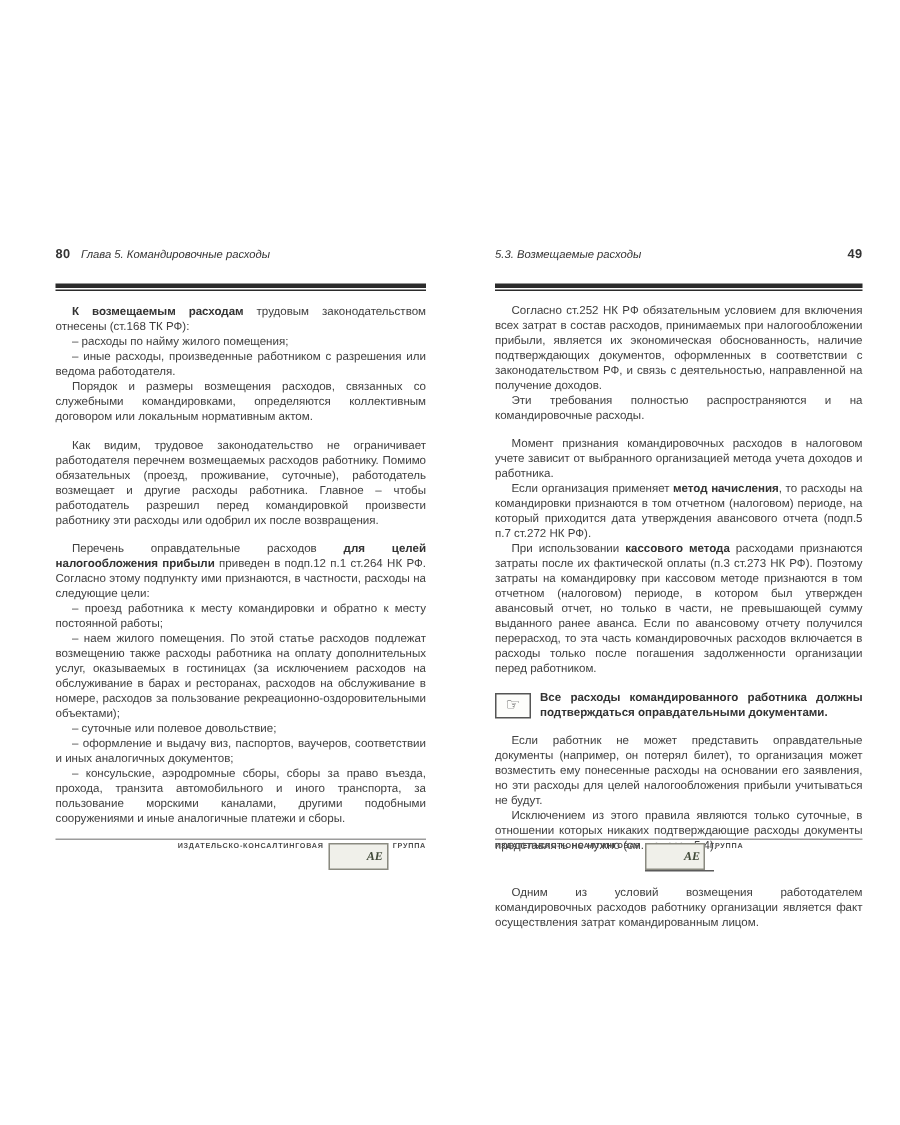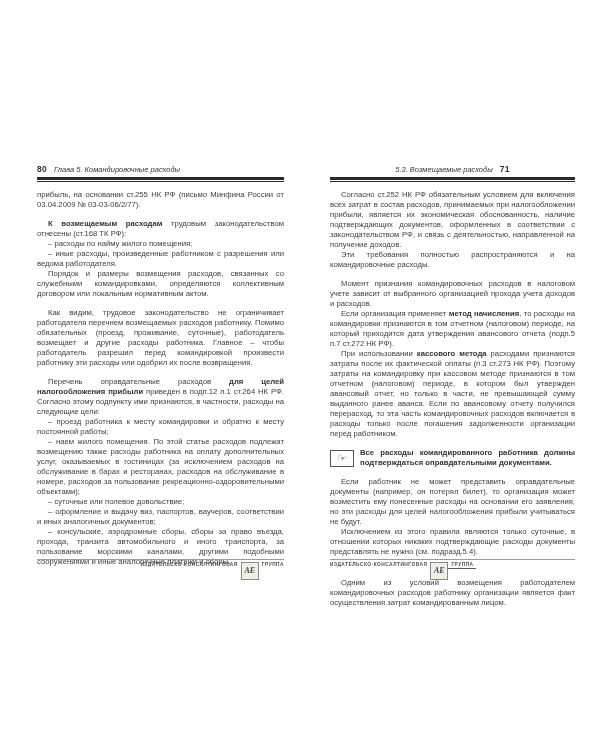--- a/index.html
+++ b/index.html
@@ -3,59 +3,58 @@
 <meta charset="utf-8">
 <style>
   html,body{margin:0;padding:0;background:#ffffff;}
   body{width:600px;height:750px;font-family:"Liberation Sans",sans-serif;}
   .screen{position:relative;width:600px;height:750px;background:#ffffff;overflow:hidden;}
 
   .page{position:absolute;top:165px;height:430px;color:#3f3f3f;}
   .page-left{left:37px;width:247px;}
   .page-right{left:330px;width:245px;}
 
-  .phead{display:flex;align-items:baseline;gap:7px;font-size:7.5px;line-height:9px;color:#333;padding-bottom:3px;}
+  .phead{display:flex;align-items:baseline;gap:7px;font-size:7.5px;line-height:9px;color:#333;padding-bottom:15px;}
   .phead .no{font-weight:bold;font-size:8.5px;letter-spacing:.3px;}
   .phead .tt{font-style:italic;}
-  .phead-right{justify-content:center;}
+  .phead-right{justify-content:space-between;}
   .rule-thick{height:2.5px;background:#2b2b2b;}
   .rule-thin{height:1px;background:#2b2b2b;margin-top:1.5px;}
 
   .pbody{margin-top:8px;font-size:7.7px;line-height:10px;text-align:justify;color:#404040;}
   .pbody .p{text-indent:11px;}
   .pbody .p.noindent{text-indent:0;}
   .pbody .gap{margin-top:9px;}
   .pbody b{font-weight:bold;color:#333;}
 
   .sep{width:46px;height:1px;background:#5a5a5a;margin:11px auto 0 auto;}
 
   .note{display:flex;gap:6px;margin-top:10px;}
   .note-icon{flex:0 0 auto;width:22px;height:15px;border:1px solid #555;display:flex;align-items:center;justify-content:center;font-size:11px;line-height:11px;color:#444;margin-top:2px;background:#fdfdfb;}
   .note-text{font-weight:bold;text-align:justify;color:#333;}
 
   .pfoot{position:absolute;top:394px;left:0;right:0;}
   .pfoot .frule{height:1px;background:#9c9c9c;margin-bottom:2px;}
   .fline{display:flex;align-items:flex-start;gap:3px;font-size:4.8px;line-height:6px;letter-spacing:.5px;font-weight:bold;color:#4c4c4c;}
   .fline-right{justify-content:flex-end;}
-  .logo{flex:0 0 auto;width:16px;height:16px;border:1px solid #8a8a80;background:#f0f0ea;display:flex;align-items:center;justify-content:center;font-family:"Liberation Serif",serif;font-style:italic;font-weight:bold;font-size:8px;color:#414a39;letter-spacing:0;}
+  .logo{flex:0 0 auto;width:16px;height:16px;border:1px solid #8a8a80;background:#f0f0ea;display:flex;align-items:center;justify-content:center;font-family:"Liberation Serif",serif;font-style:italic;font-weight:bold;font-size:8px;color:#414a39;letter-spacing:0;padding-left:22px;}
 </style>
 </head>
 <body>
 
 <div class="screen">
 
   <div class="page page-left">
     <div class="phead">
       <span class="no">80</span>
       <span class="tt">Глава 5. Командировочные расходы</span>
     </div>
     <div class="rule-thick"></div>
     <div class="rule-thin"></div>
     <div class="pbody">
-        <div class="p noindent"><span>прибыль, на основании ст.255 НК РФ (письмо Минфина России от 03.04.2009 № 03-03-06/2/77).</span></div>
         <div class="p gap"><b>К возмещаемым расходам</b><span> трудовым законодательством отнесены (ст.168 ТК РФ):</span></div>
         <div class="p"><span>– расходы по найму жилого помещения;</span></div>
         <div class="p"><span>– иные расходы, произведенные работником с разрешения или ведома работодателя.</span></div>
         <div class="p"><span>Порядок и размеры возмещения расходов, связанных со служебными командировками, определяются коллективным договором или локальным нормативным актом.</span></div>
         <div class="p gap"><span>Как видим, трудовое законодательство не ограничивает работодателя перечнем возмещаемых расходов работнику. Помимо обязательных (проезд, проживание, суточные), работодатель возмещает и другие расходы работника. Главное – чтобы работодатель разрешил перед командировкой произвести работнику эти расходы или одобрил их после возвращения.</span></div>
         <div class="p gap"><span>Перечень оправдательные расходов </span><b>для целей налогообложения прибыли</b><span> приведен в подп.12 п.1 ст.264 НК РФ. Согласно этому подпункту ими признаются, в частности, расходы на следующие цели:</span></div>
         <div class="p"><span>– проезд работника к месту командировки и обратно к месту постоянной работы;</span></div>
         <div class="p"><span>– наем жилого помещения. По этой статье расходов подлежат возмещению также расходы работника на оплату дополнительных услуг, оказываемых в гостиницах (за исключением расходов на обслуживание в барах и ресторанах, расходов на обслуживание в номере, расходов за пользование рекреационно-оздоровительными объектами);</span></div>
         <div class="p"><span>– суточные или полевое довольствие;</span></div>
         <div class="p"><span>– оформление и выдачу виз, паспортов, ваучеров, соответствии и иных аналогичных документов;</span></div>
@@ -69,28 +68,28 @@
             <span>АЕ</span>
           </span>
         <span>ГРУППА</span>
       </div>
     </div>
   </div>
 
   <div class="page page-right">
     <div class="phead phead-right">
       <span class="tt">5.3. Возмещаемые расходы</span>
-      <span class="no">71</span>
+      <span class="no">49</span>
     </div>
     <div class="rule-thick"></div>
     <div class="rule-thin"></div>
     <div class="pbody">
         <div class="p"><span>Согласно ст.252 НК РФ обязательным условием для включения всех затрат в состав расходов, принимаемых при налогообложении прибыли, является их экономическая обоснованность, наличие подтверждающих документов, оформленных в соответствии с законодательством РФ, и связь с деятельностью, направленной на получение доходов.</span></div>
         <div class="p"><span>Эти требования полностью распространяются и на командировочные расходы.</span></div>
-        <div class="p gap"><span>Момент признания командировочных расходов в налоговом учете зависит от выбранного организацией прохода учета доходов и расходов.</span></div>
+        <div class="p gap"><span>Момент признания командировочных расходов в налоговом учете зависит от выбранного организацией метода учета доходов и работника.</span></div>
         <div class="p"><span>Если организация применяет </span><b>метод начисления</b><span>, то расходы на командировки признаются в том отчетном (налоговом) периоде, на который приходится дата утверждения авансового отчета (подп.5 п.7 ст.272 НК РФ).</span></div>
         <div class="p"><span>При использовании </span><b>кассового метода</b><span> расходами признаются затраты после их фактической оплаты (п.3 ст.273 НК РФ). Поэтому затраты на командировку при кассовом методе признаются в том отчетном (налоговом) периоде, в котором был утвержден авансовый отчет, но только в части, не превышающей сумму выданного ранее аванса. Если по авансовому отчету получился перерасход, то эта часть командировочных расходов включается в расходы только после погашения задолженности организации перед работником.</span></div>
         <div class="note gap">
           <span class="note-icon">☞</span>
           <div class="note-text"><b>Все расходы командированного работника должны подтверждаться оправдательными документами.</b></div>
         </div>
         <div class="p gap"><span>Если работник не может представить оправдательные документы (например, он потерял билет), то организация может возместить ему понесенные расходы на основании его заявления, но эти расходы для целей налогообложения прибыли учитываться не будут.</span></div>
         <div class="p"><span>Исключением из этого правила являются только суточные, в отношении которых никаких подтверждающие расходы документы представлять не нужно (см. подразд.5.4).</span></div>
         <div class="sep"></div>
         <div class="p gap"><span>Одним из условий возмещения работодателем командировочных расходов работнику организации является факт осуществления затрат командированным лицом.</span></div>

